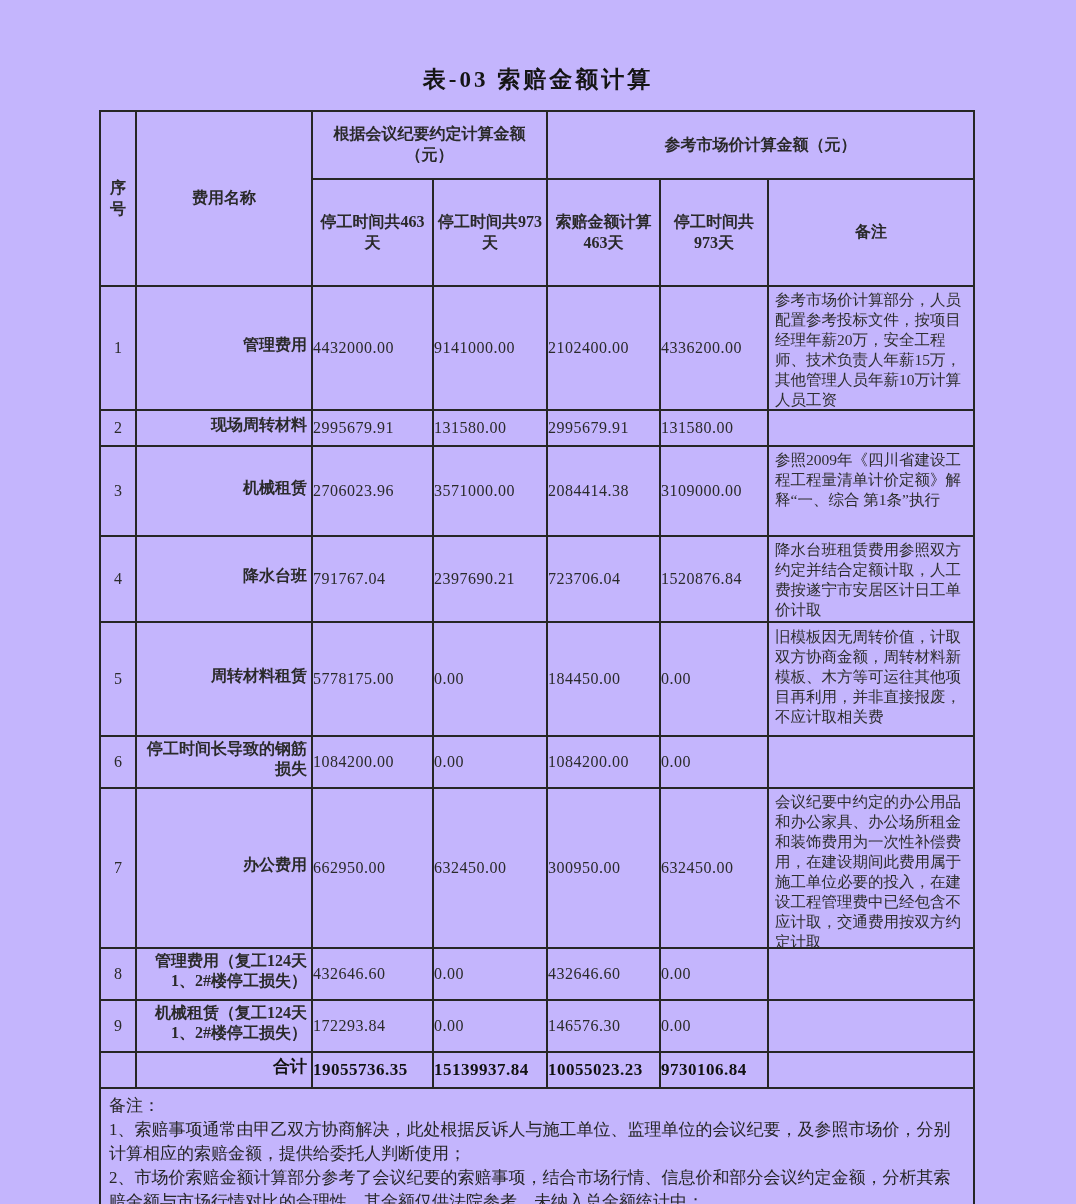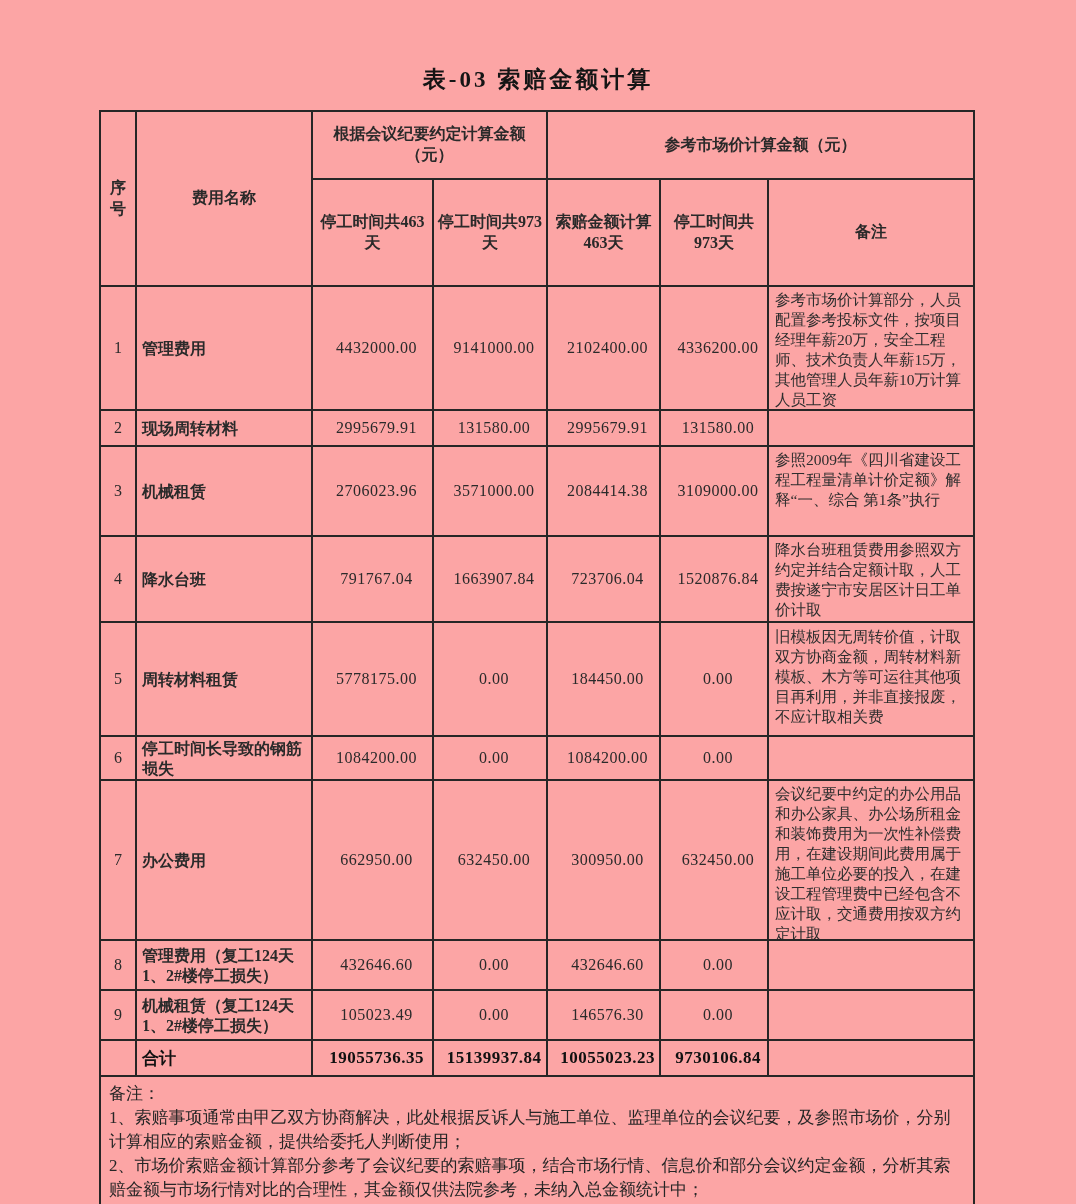--- a/index.html
+++ b/index.html
@@ -1,39 +1,39 @@
 <!DOCTYPE html>
 <html><head>
 <meta charset="utf-8">
 <style>
   * { margin:0; padding:0; box-sizing:border-box; }
   html,body { background:#f4f4f4; }
   body { font-family:"Liberation Serif","DejaVu Serif",serif; }
   .page {
     position:relative; width:1076px; height:1204px;
-    background:#fca5a5; color:#222; overflow:hidden;
+    background:#c4b5fd; color:#222; overflow:hidden;
   }
   .doc-title {
     position:absolute; top:64px; left:0; width:1076px;
     text-align:center; font-size:23px; font-weight:bold;
     letter-spacing:3px; color:#151515;
   }
   table.claims {
     position:absolute; left:99px; top:110px; width:874px;
     border-collapse:collapse; table-layout:fixed;
   }
   table.claims th, table.claims td {
     border:2px solid #262626; vertical-align:middle;
     font-size:16px; color:#2a2a2a; overflow:hidden;
   }
   th.gh { font-weight:bold; text-align:center; font-size:16.5px; padding:2px 10px; color:#1a1a1a; }
   th.sh { font-weight:bold; text-align:center; font-size:16px; padding:2px 4px; color:#1a1a1a; }
   td.seq { text-align:center; font-size:16px; color:#333; }
-  td.name { font-weight:bold; text-align:left; padding:2px 4px 0 5px; font-size:16px; color:#161616; line-height:1.25;border-radius:30px; }
-  td.num { text-align:center; font-size:16.5px; color:#3a3a3a; letter-spacing:0.5px;padding-left:8px; }
+  td.name { font-weight:bold; text-align:right; padding:2px 4px 8px 5px; font-size:16px; color:#161616; line-height:1.25; }
+  td.num { font-size:16.5px; color:#3a3a3a; letter-spacing:0.5px; }
   td.remark { vertical-align:top; padding:0; }
   td.remark .rm {
     padding:3px 5px 0 6px; font-size:15.5px; line-height:20px;
     color:#2e2e2e; overflow:hidden; text-align:left;
   }
   tr.total-row td.name, tr.total-row td.num { font-weight:bold; color:#111; font-size:17px; }
   td.footer-cell { vertical-align:top; padding:5px 8px 4px 8px; }
   .fn-label, .fn-item { font-size:17px; line-height:24px; color:#262626; text-align:left; }
 </style>
 </head>
@@ -102,21 +102,21 @@
       <td class="num">3109000.00</td>
       <td class="remark">
             <div class="rm" style="height:88px">参照2009年《四川省建设工程工程量清单计价定额》解释“一、综合 第1条”执行</div>
           </td>
     </tr>
 
     <tr style="height:86px">
       <td class="seq">4</td>
       <td class="name">降水台班</td>
       <td class="num">791767.04</td>
-      <td class="num">1663907.84</td>
+      <td class="num">2397690.21</td>
       <td class="num">723706.04</td>
       <td class="num">1520876.84</td>
       <td class="remark">
             <div class="rm" style="height:84px">降水台班租赁费用参照双方约定并结合定额计取，人工费按遂宁市安居区计日工单价计取</div>
           </td>
     </tr>
 
     <tr style="height:114px">
       <td class="seq">5</td>
       <td class="name">周转材料租赁</td>
@@ -161,21 +161,21 @@
       <td class="num">432646.60</td>
       <td class="num">0.00</td>
       <td class="remark">
             <div class="rm" style="height:46px"></div>
           </td>
     </tr>
 
     <tr style="height:50px">
       <td class="seq">9</td>
       <td class="name">机械租赁（复工124天1、2#楼停工损失）</td>
-      <td class="num">105023.49</td>
+      <td class="num">172293.84</td>
       <td class="num">0.00</td>
       <td class="num">146576.30</td>
       <td class="num">0.00</td>
       <td class="remark">
             <div class="rm" style="height:46px"></div>
           </td>
     </tr>
 
     <tr style="height:36px" class="total-row">
       <td class="seq"></td>

